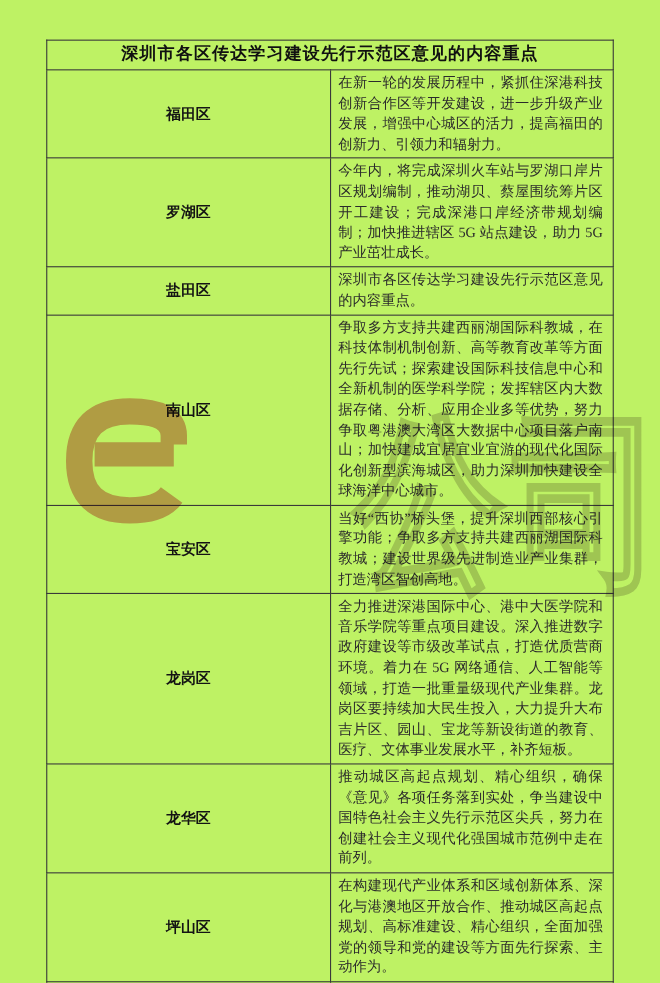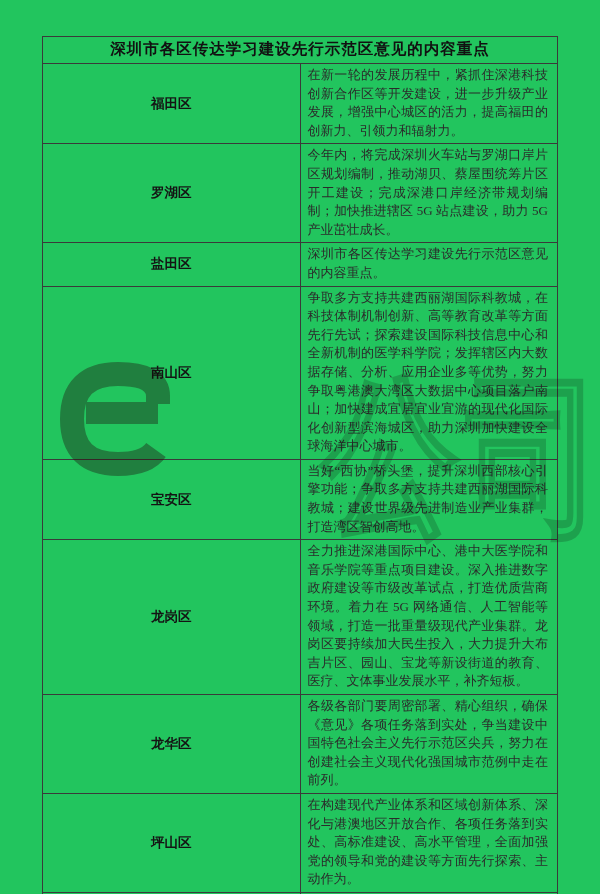--- a/index.html
+++ b/index.html
@@ -3,21 +3,21 @@
 <meta charset="utf-8">
 <style>
   html,body{margin:0;padding:0;}
   body{
     font-family:"Liberation Serif","DejaVu Serif",serif;
     background:#e9e9e9;
   }
   .page{
     position:relative;
     width:600px;height:894px;
-    background:#22c55e;
+    background:#bef264;
     overflow:hidden;
     margin:0 auto;
   }
   table.main-table{
     position:absolute;
     left:42px;top:36px;
     width:516px;
     border-collapse:collapse;
     table-layout:fixed;
     color:#262626;
@@ -88,25 +88,25 @@
         <tr>
           <td class="district">宝安区</td>
           <td class="content">当好“西协”桥头堡，提升深圳西部核心引擎功能；争取多方支持共建西丽湖国际科教城；建设世界级先进制造业产业集群，打造湾区智创高地。</td>
         </tr>
         <tr>
           <td class="district">龙岗区</td>
           <td class="content">全力推进深港国际中心、港中大医学院和音乐学院等重点项目建设。深入推进数字政府建设等市级改革试点，打造优质营商环境。着力在 5G 网络通信、人工智能等领域，打造一批重量级现代产业集群。龙岗区要持续加大民生投入，大力提升大布吉片区、园山、宝龙等新设街道的教育、医疗、文体事业发展水平，补齐短板。</td>
         </tr>
         <tr>
           <td class="district">龙华区</td>
-          <td class="content">各级各部门要周密部署、精心组织，确保《意见》各项任务落到实处，争当建设中国特色社会主义先行示范区尖兵，努力在创建社会主义现代化强国城市范例中走在前列。</td>
+          <td class="content">推动城区高起点规划、精心组织，确保《意见》各项任务落到实处，争当建设中国特色社会主义先行示范区尖兵，努力在创建社会主义现代化强国城市范例中走在前列。</td>
         </tr>
         <tr>
           <td class="district">坪山区</td>
-          <td class="content">在构建现代产业体系和区域创新体系、深化与港澳地区开放合作、各项任务落到实处、高标准建设、高水平管理，全面加强党的领导和党的建设等方面先行探索、主动作为。</td>
+          <td class="content">在构建现代产业体系和区域创新体系、深化与港澳地区开放合作、推动城区高起点规划、高标准建设、精心组织，全面加强党的领导和党的建设等方面先行探索、主动作为。</td>
         </tr>
         <tr>
           <td class="district">光明区</td>
           <td class="content">把光明科学城建设成为粤港澳大湾区国际科技创新中心的重要载体和平台。要在打造法治城市示范方面走在前列，落实好法治各项工作。要在可持续发展先锋方面走在前列，发挥光明蓝绿本底生态优势，体现生态文明理念，加快全面消除黑臭水体等工作，严守生态红线。</td>
         </tr>
       </tbody>
   </table>
 
   <svg class="watermark" viewBox="0 0 600 894">
     <g opacity="0.55">

